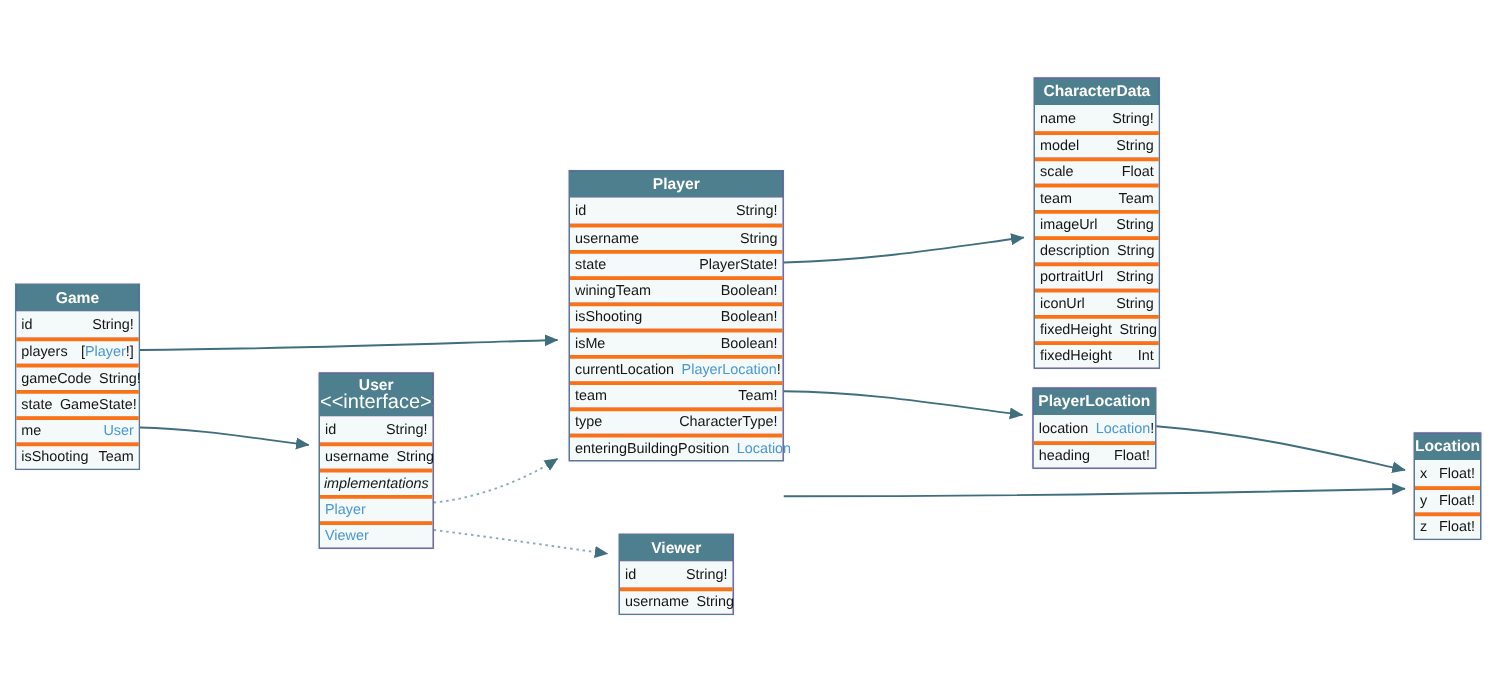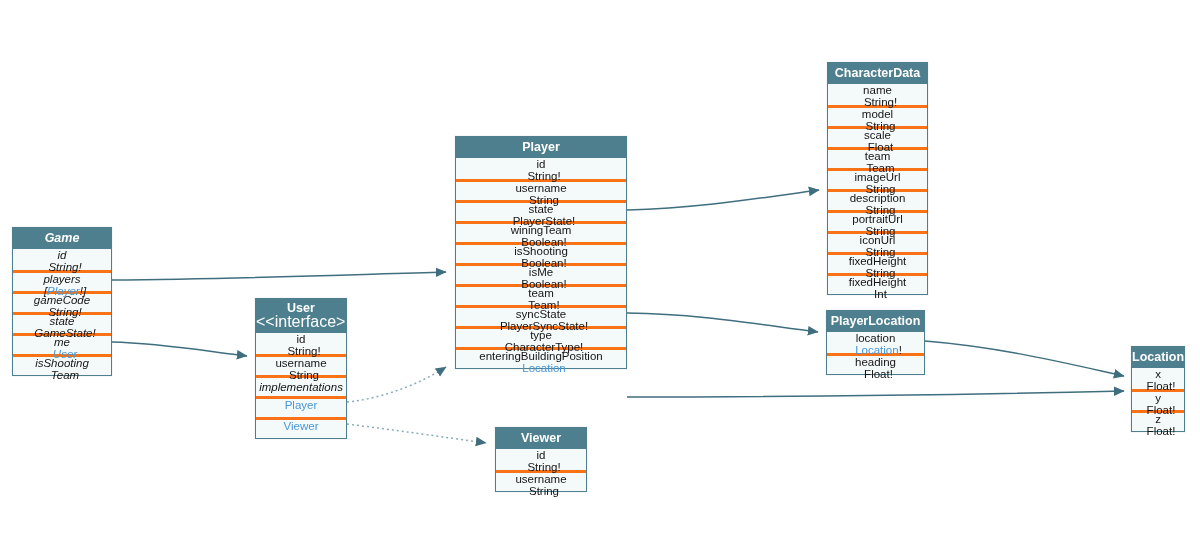--- a/index.html
+++ b/index.html
@@ -4,21 +4,21 @@
 <style>
   html,body{margin:0;padding:0;background:#fff;}
   body{font-family:"Liberation Sans",sans-serif;}
   .canvas{position:relative;width:1200px;height:547px;background:#ffffff;overflow:hidden;}
   svg.edges{position:absolute;left:0;top:0;width:1200px;height:547px;}
   .node{position:absolute;background:#a21caf;border:1px solid #4d7f8e;box-sizing:border-box;box-shadow:0 0 0 1px rgba(77,127,142,.06);}
   .node-header{background:#4d7f8e;color:#ffffff;text-align:center;font-weight:bold;font-size:12.5px;line-height:21px;height:21px;overflow:hidden;}
   .node-header.tall{height:32px;line-height:normal;padding-top:2px;}
   .hdr-title{display:block;line-height:15px;}
   .stereotype{display:block;font-size:16px;font-weight:normal;line-height:12px;}
-  .row{display:flex;justify-content:space-between;align-items:center;height:21px;padding:0 4px;background:#f4f9fa;font-size:11.5px;color:#151515;box-sizing:border-box;white-space:nowrap;flex-direction:column;}
+  .row{display:flex;justify-content:space-between;align-items:center;height:21px;padding:0 4px;background:#f4f9fa;font-size:11.5px;color:#151515;box-sizing:border-box;white-space:nowrap;}
   .row + .row{border-top:3px solid #f97316;}
   .fname{white-space:nowrap;}
   .ftype{white-space:nowrap;margin-left:6px;}
   .tl{color:#4a97d6;}
   .row-center{justify-content:center;font-style:italic;}
 </style>
 </head>
 <body>
 
 <div class="canvas">
@@ -32,21 +32,21 @@
     <path d="M112,280 C240,279 340,275 446,272" fill="none" stroke="#3f6e7e" stroke-width="1.5" marker-end="url(#arrow)"></path>
     <path d="M112,342 C160,343 205,351 247,356" fill="none" stroke="#3f6e7e" stroke-width="1.5" marker-end="url(#arrow)"></path>
     <path d="M627,210 C700,208 760,198 819,190" fill="none" stroke="#3f6e7e" stroke-width="1.5" marker-end="url(#arrow)"></path>
     <path d="M627,313 C700,314 755,324 818,332" fill="none" stroke="#3f6e7e" stroke-width="1.5" marker-end="url(#arrow)"></path>
     <path d="M627,397 C800,397 990,394 1124,391" fill="none" stroke="#3f6e7e" stroke-width="1.5" marker-end="url(#arrow)"></path>
     <path d="M925,341 C1000,347 1065,363 1124,376" fill="none" stroke="#3f6e7e" stroke-width="1.5" marker-end="url(#arrow)"></path>
     <path d="M347,402 C380,399 418,385 446,367" fill="none" stroke="#8aacb8" stroke-width="1.5" stroke-dasharray="2 3" marker-end="url(#arrow)"></path>
     <path d="M347,424 C395,430 443,437 486,443" fill="none" stroke="#8aacb8" stroke-width="1.5" stroke-dasharray="2 3" marker-end="url(#arrow)"></path>
   </svg>
 
-  <div class="node" style="left:12px;top:227px;width:100px;font-style:italic;">
+  <div class="node" style="left:12px;top:227px;width:100px;">
     <div class="node-header"><span>Game</span></div>
     <div class="row">
       <span class="fname">id</span>
       <span class="ftype"><span>String!</span><span class="tl"></span><span></span></span>
     </div>
     <div class="row">
       <span class="fname">players</span>
       <span class="ftype"><span>[</span><span class="tl">Player</span><span>!]</span></span>
     </div>
     <div class="row">
@@ -111,28 +111,28 @@
     </div>
     <div class="row">
       <span class="fname">isShooting</span>
       <span class="ftype"><span>Boolean!</span><span class="tl"></span><span></span></span>
     </div>
     <div class="row">
       <span class="fname">isMe</span>
       <span class="ftype"><span>Boolean!</span><span class="tl"></span><span></span></span>
     </div>
     <div class="row">
+      <span class="fname">currentLocation</span>
+      <span class="ftype"><span></span><span class="tl">PlayerLocation</span><span>!</span></span>
+    </div>
+    <div class="row">
       <span class="fname">team</span>
       <span class="ftype"><span>Team!</span><span class="tl"></span><span></span></span>
     </div>
     <div class="row">
-      <span class="fname">syncState</span>
-      <span class="ftype"><span>PlayerSyncState!</span><span class="tl"></span><span></span></span>
-    </div>
-    <div class="row">
       <span class="fname">type</span>
       <span class="ftype"><span>CharacterType!</span><span class="tl"></span><span></span></span>
     </div>
     <div class="row">
       <span class="fname">enteringBuildingPosition</span>
       <span class="ftype"><span></span><span class="tl">Location</span><span></span></span>
     </div>
   </div>
 
   <div class="node" style="left:495px;top:427px;width:92px;">

